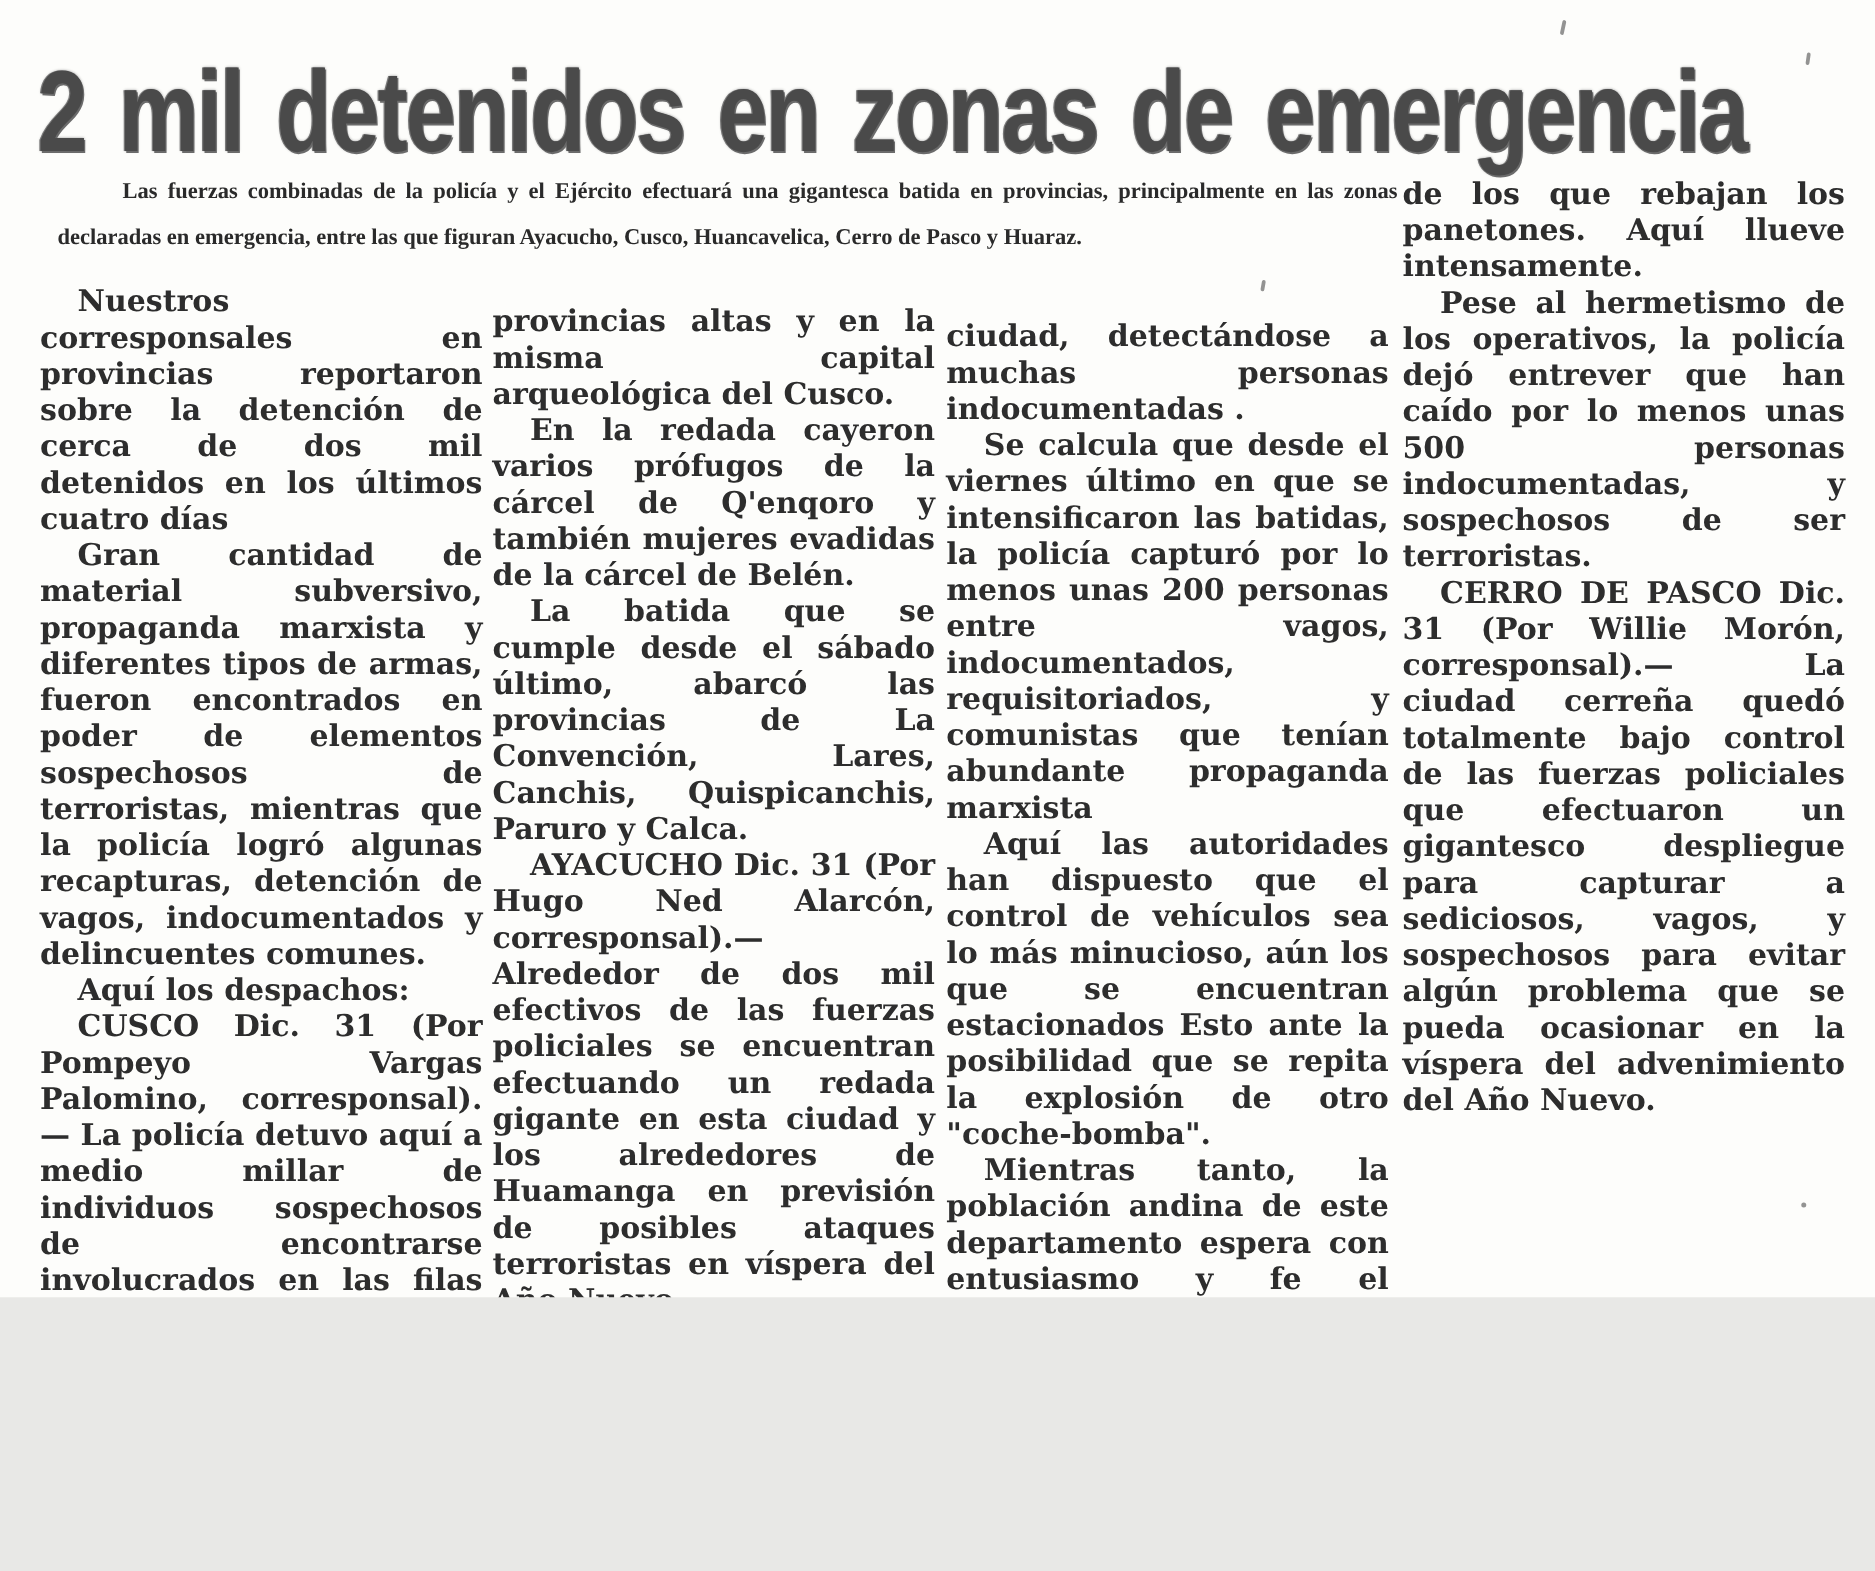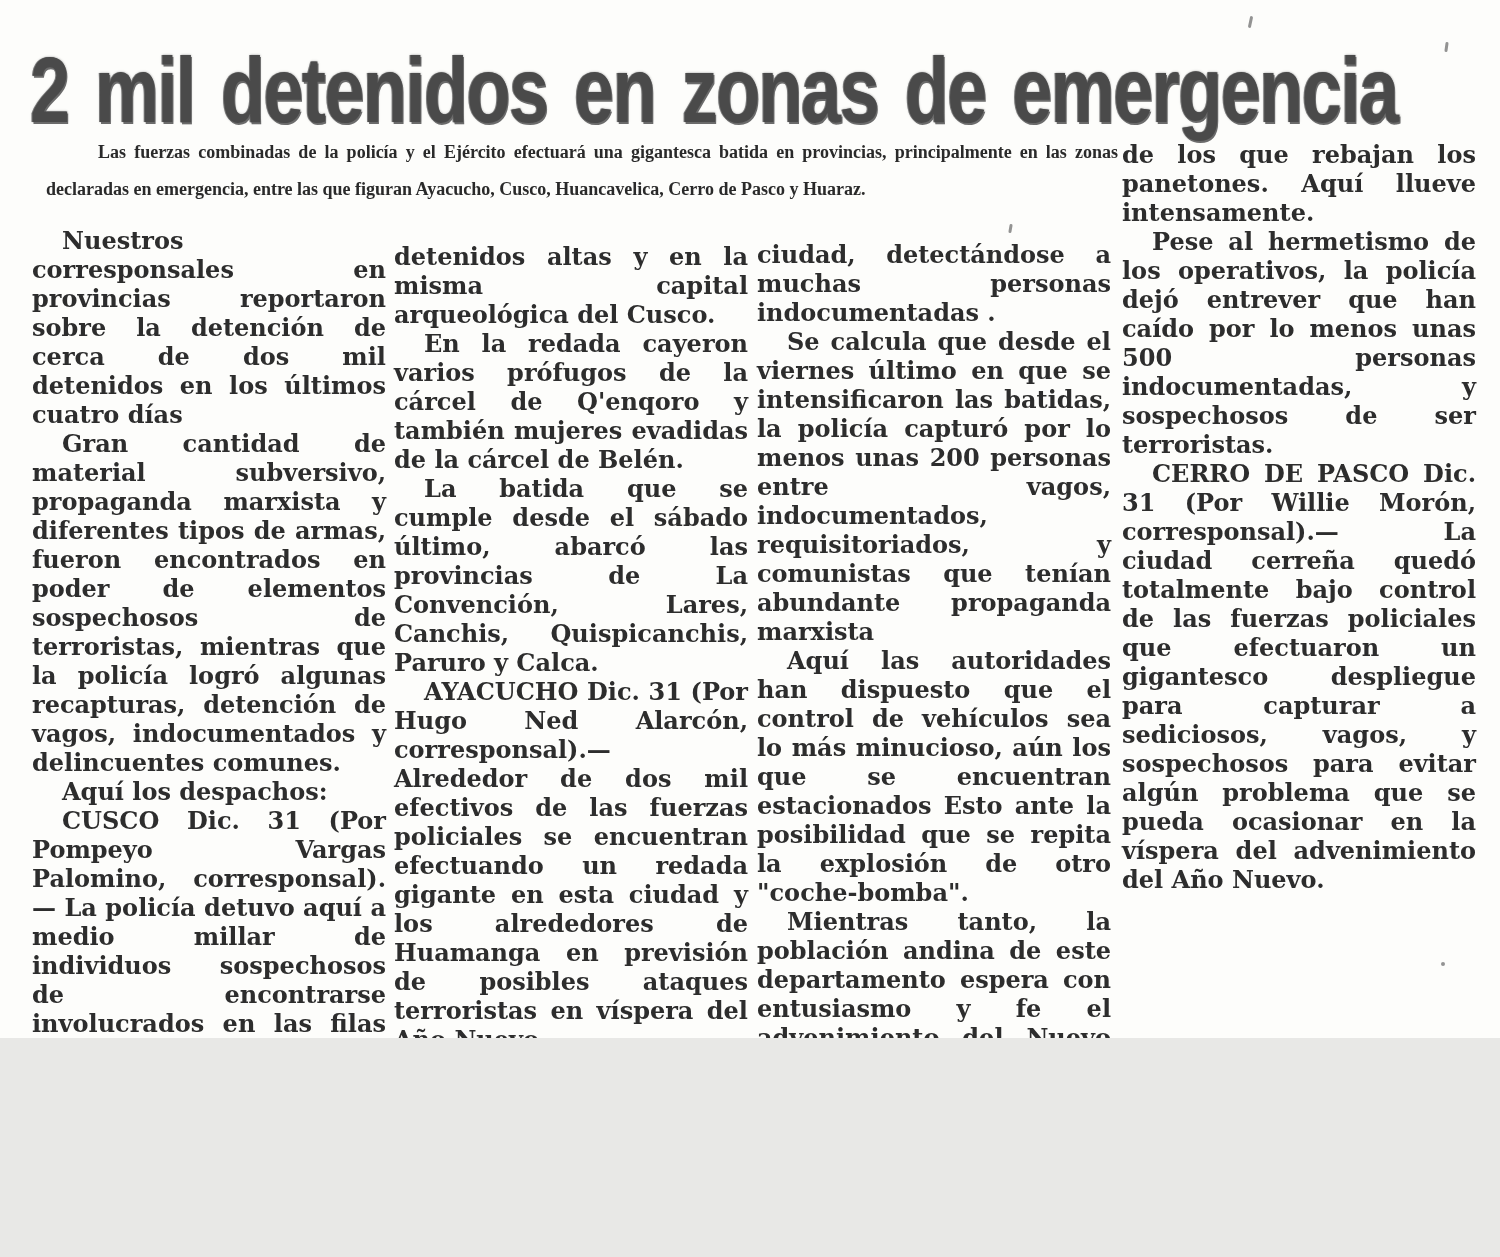--- a/index.html
+++ b/index.html
@@ -49,21 +49,21 @@
     font-size:24px;
     font-weight:700;
     line-height:29px;
     text-align:justify;
     color:#2d2d2d;
   }
   .col p{margin:0;text-indent:30px;}
   .col p.no-indent{text-indent:0;}
   .col-1{left:32px;top:226px;}
   .col-2{left:394px;top:242px;}
-  .col-3{left:757px;top:240px;}
+  .col-3{left:757px;top:254px;}
   .col-4{left:1122px;top:140px;}
   
   .handwriting{
     position:absolute;
     left:688px;top:1138px;
     display:flex;
     align-items:baseline;
     gap:26px;
     font-family:"DejaVu Serif", serif;
     font-style:italic;
@@ -99,21 +99,21 @@
   <p class="lead">Las fuerzas combinadas de la policía y el Ejército efectuará una gigantesca batida en provincias, principalmente en las zonas declaradas en emergencia, entre las que figuran Ayacucho, Cusco, Huancavelica, Cerro de Pasco y Huaraz.</p>
 
   <div class="col col-1">
     <p>Nuestros corresponsales en provincias reportaron sobre la detención de cerca de dos mil detenidos en los últimos cuatro días</p>
     <p>Gran cantidad de material subversivo, propaganda marxista y diferentes tipos de armas, fueron encontrados en poder de elementos sospechosos de terroristas, mientras que la policía logró algunas recapturas, detención de vagos, indocumentados y delincuentes comunes.</p>
     <p>Aquí los despachos:</p>
     <p>CUSCO Dic. 31 (Por Pompeyo Vargas Palomino, corresponsal).— La policía detuvo aquí a medio millar de individuos sospechosos de encontrarse involucrados en las filas de "Sendero Luminoso" o del Movimiento Revolucionario Túpac Amaru (MRTA) quienes habrían estado preparando una nueva incursión terrorista en las</p>
   </div>
 
   <div class="col col-2">
-    <p class="no-indent">detenidos altas y en la misma capital arqueológica del Cusco.</p>
+    <p class="no-indent">provincias altas y en la misma capital arqueológica del Cusco.</p>
     <p>En la redada cayeron varios prófugos de la cárcel de Q'enqoro y también mujeres evadidas de la cárcel de Belén.</p>
     <p>La batida que se cumple desde el sábado último, abarcó las provincias de La Convención, Lares, Canchis, Quispicanchis, Paruro y Calca.</p>
     <p>AYACUCHO Dic. 31 (Por Hugo Ned Alarcón, corresponsal).— Alrededor de dos mil efectivos de las fuerzas policiales se encuentran efectuando un redada gigante en esta ciudad y los alrededores de Huamanga en previsión de posibles ataques terroristas en víspera del Año Nuevo</p>
     <p>Principalmente la policía intervino a todos los vehículos motorizados que ingresaban y salían de la</p>
   </div>
 
   <div class="col col-3">
     <p class="no-indent">ciudad, detectándose a muchas personas indocumentadas .</p>
     <p>Se calcula que desde el viernes último en que se intensificaron las batidas, la policía capturó por lo menos unas 200 personas entre vagos, indocumentados, requisitoriados, y comunistas que tenían abundante propaganda marxista</p>
     <p>Aquí las autoridades han dispuesto que el control de vehículos sea lo más minucioso, aún los que se encuentran estacionados Esto ante la posibilidad que se repita la explosión de otro "coche-bomba".</p>

